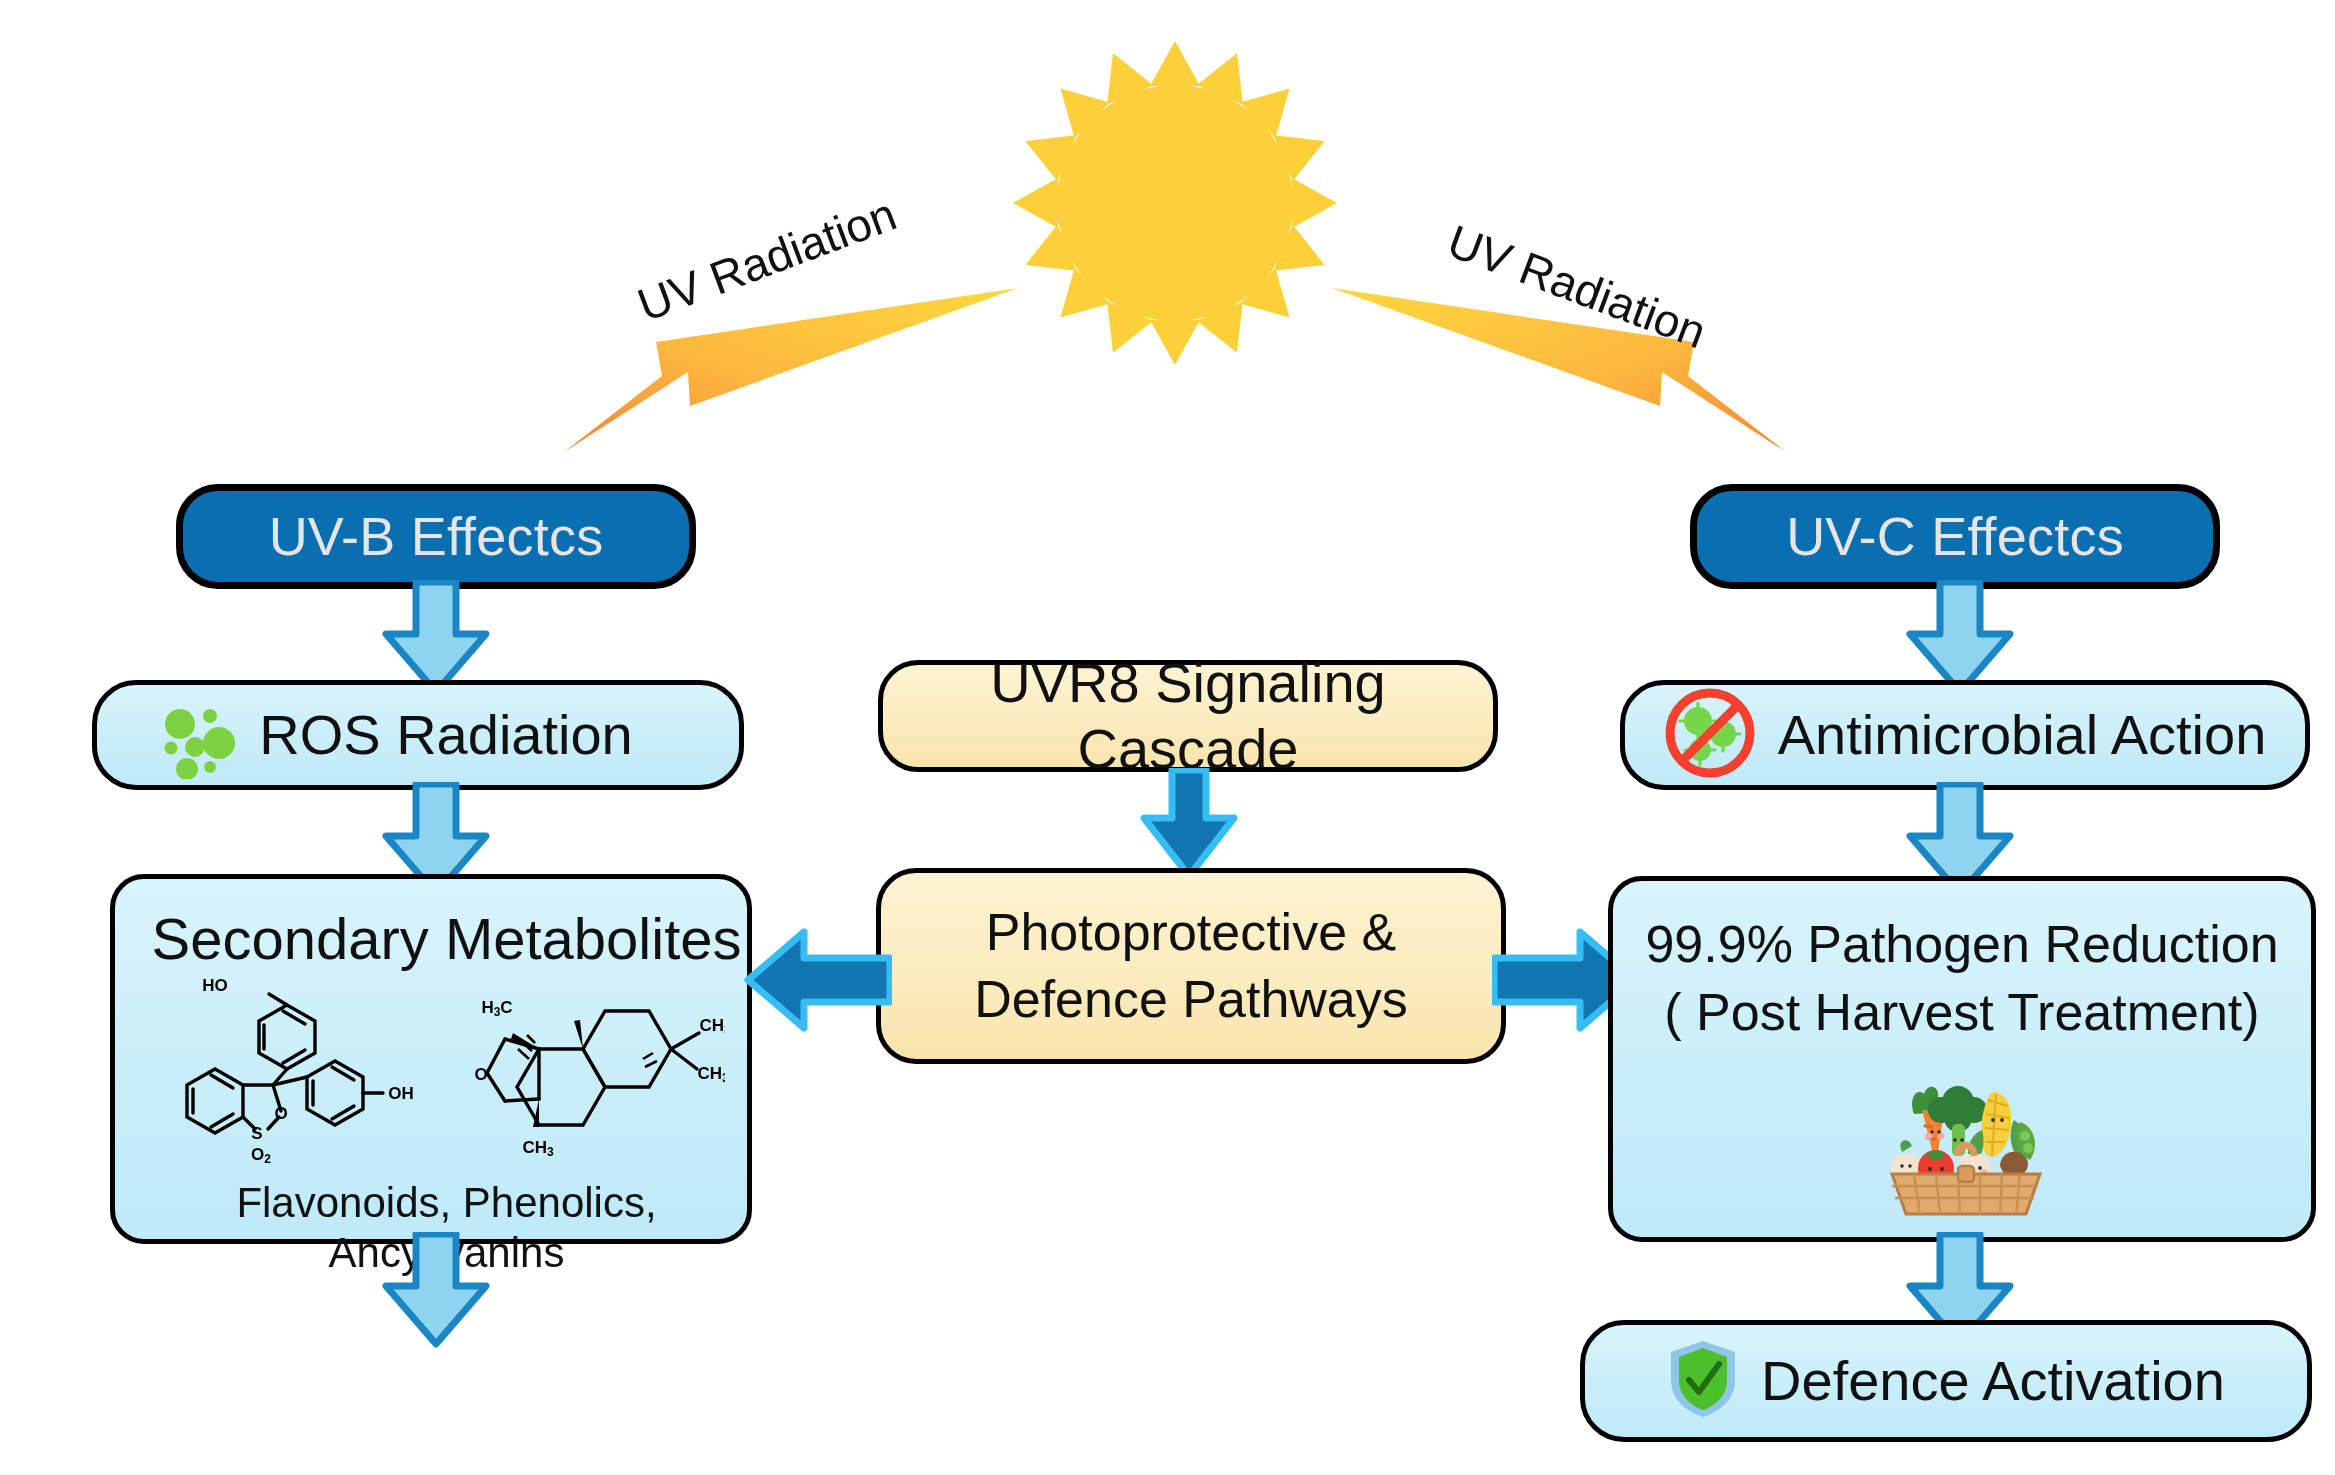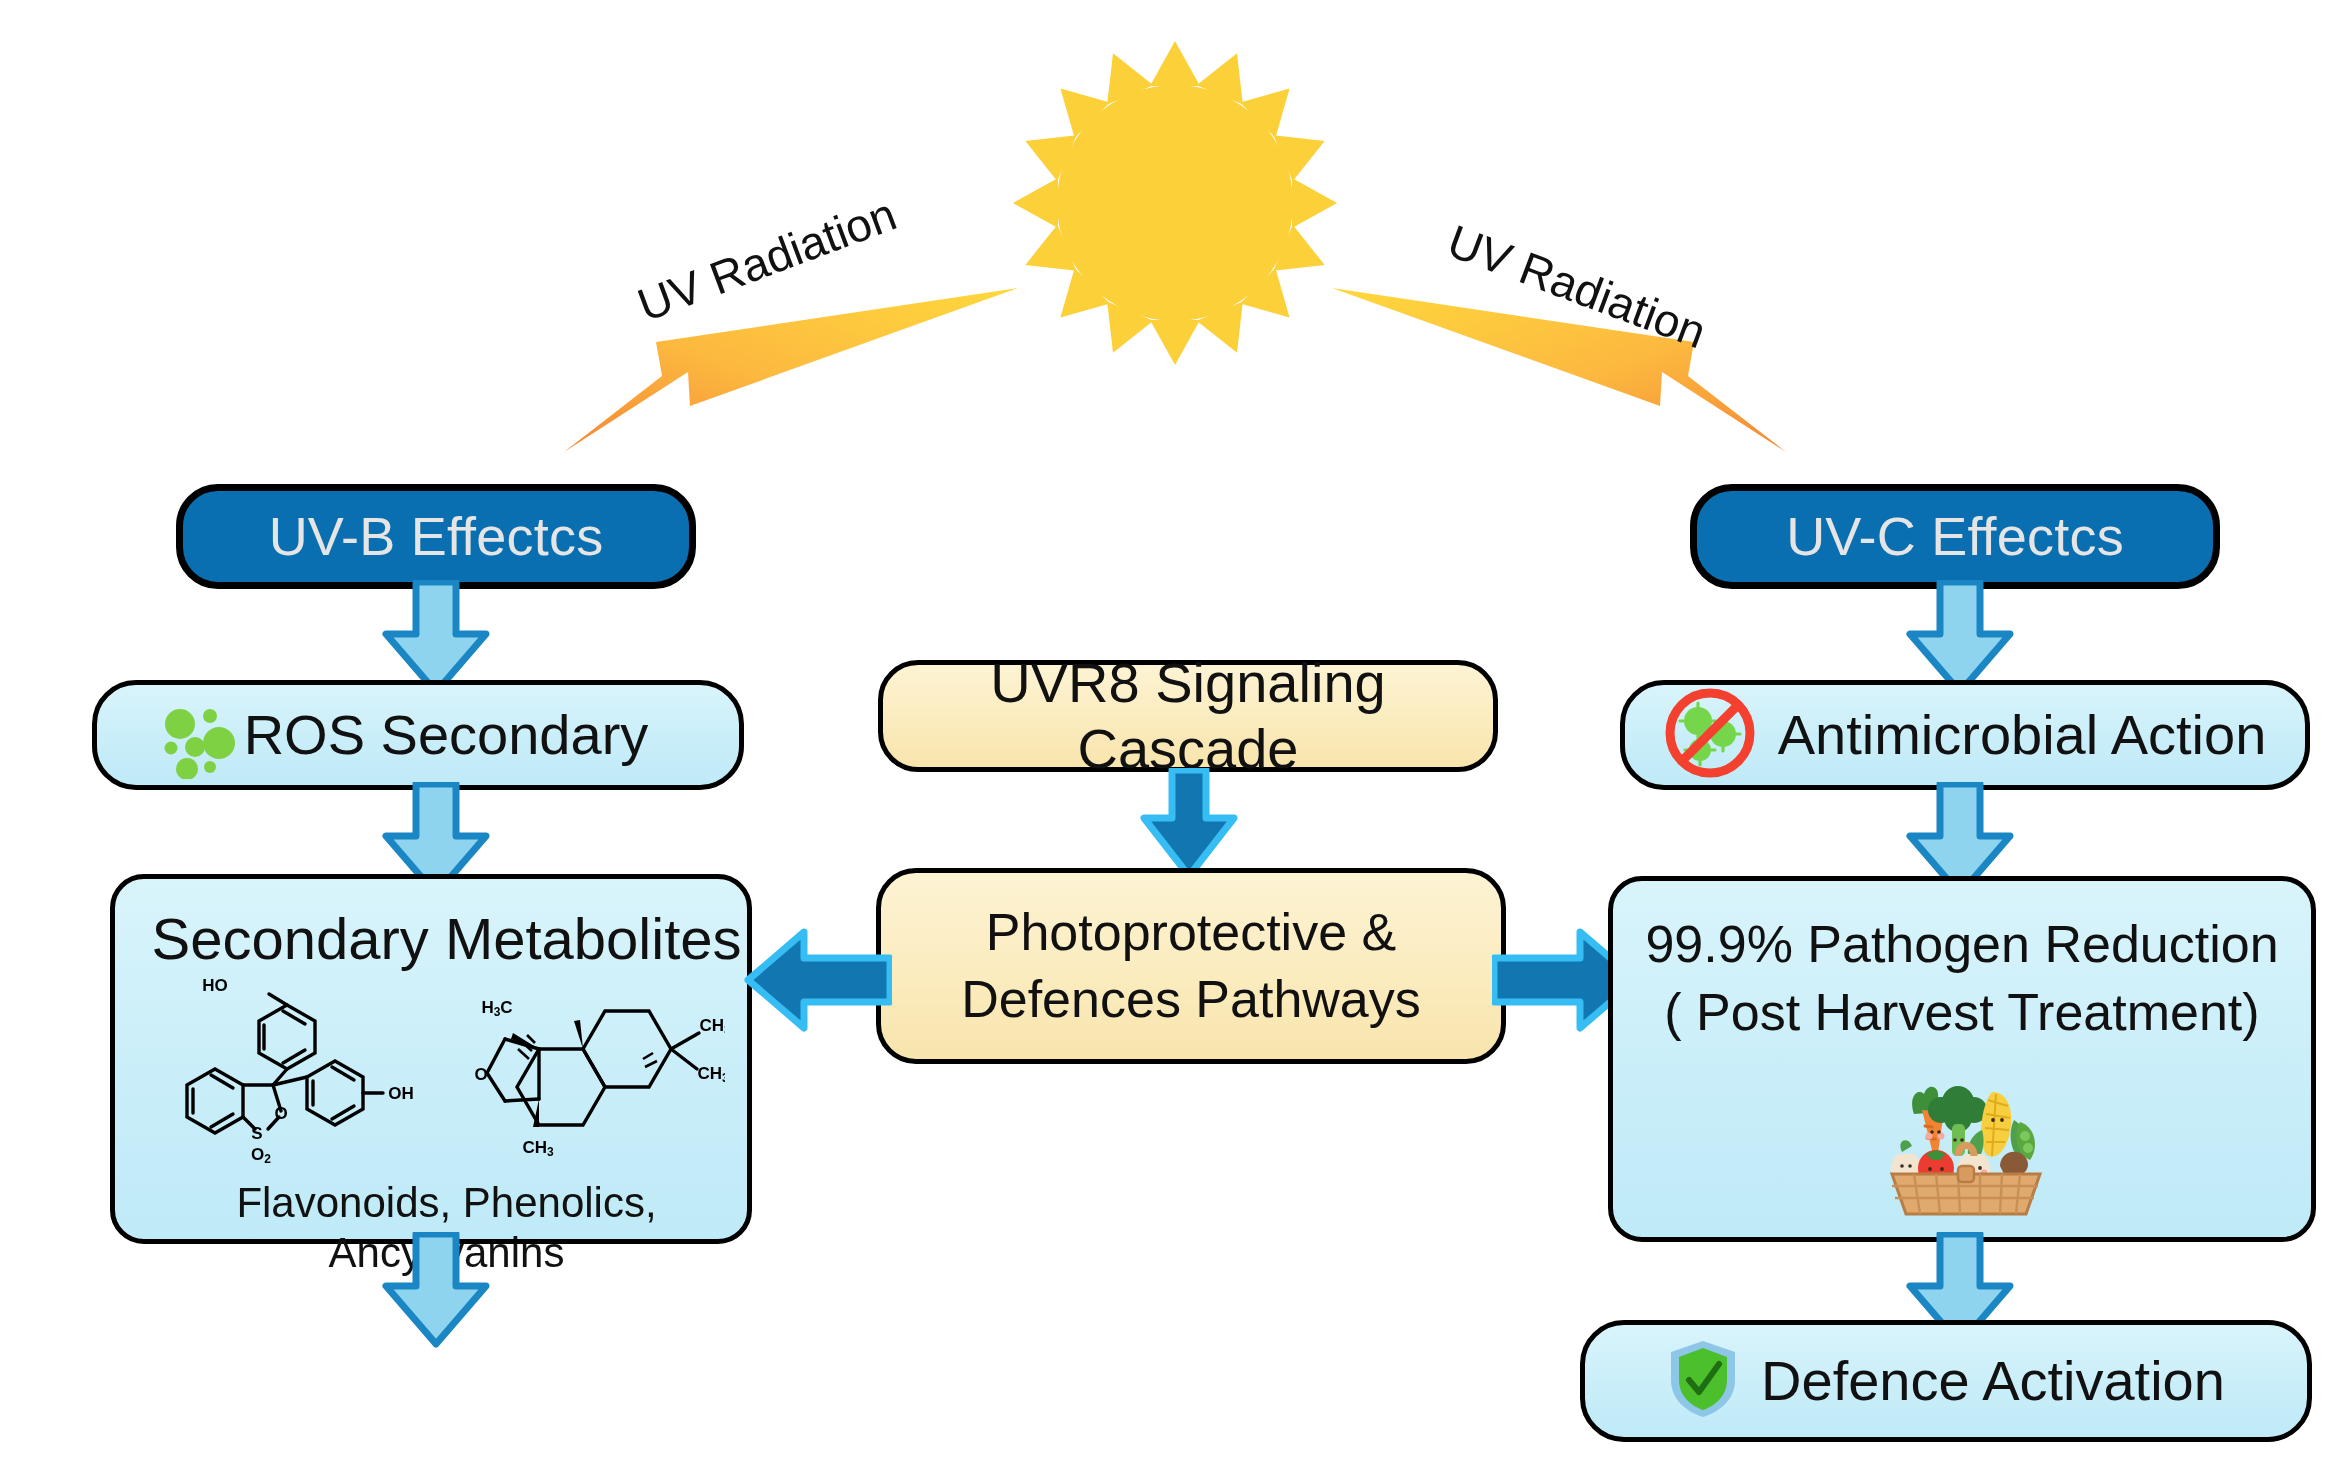--- a/index.html
+++ b/index.html
@@ -211,21 +211,21 @@
             <circle cx="31" cy="17" r="15"></circle>
             <circle cx="70" cy="36" r="16"></circle>
             <circle cx="46" cy="40" r="10"></circle>
             <circle cx="61" cy="9" r="7"></circle>
             <circle cx="22" cy="41" r="6.5"></circle>
             <circle cx="38" cy="62" r="11"></circle>
             <circle cx="61" cy="60" r="6"></circle>
           </g>
         </svg>
       </span>
-      <span class="row-text lbl" style="margin-left:56px;">ROS Secondary</span>
+      <span class="row-text lbl" style="margin-left:56px;">ROS Radiation</span>
     </div>
   </div>
 
   <div class="varrow" style="left:372px;top:782px;width:128px;height:116px;">
     <svg width="128" height="116" viewBox="0 0 128 116">
       <polygon fill="#8fd4ef" stroke="#1b86c4" stroke-width="7" stroke-linejoin="round" points="44,2 84,2 84,54 114,54 64,112 14,54 44,54"></polygon>
     </svg>
   </div>
 
   <div class="node cyan" id="metabolites-box" style="left:110px;top:874px;width:642px;height:370px;border-radius:34px;">
@@ -328,21 +328,21 @@
 
   <div class="varrow" style="left:1130px;top:768px;width:118px;height:112px;">
     <svg width="118" height="112" viewBox="0 0 118 112">
       <polygon fill="#1277b0" stroke="#36bdf4" stroke-width="7" stroke-linejoin="round" points="42,2 76,2 76,50 104,50 59,108 14,50 42,50"></polygon>
     </svg>
   </div>
 
   <div class="node cream" style="left:876px;top:868px;width:630px;height:196px;">
     <div class="two-line" style="padding:0 18px;">
       <span class="lbl">Photoprotective &amp;</span>
-      <span class="lbl">Defences Pathways</span>
+      <span class="lbl">Defence Pathways</span>
     </div>
   </div>
 
   <div class="harrow" style="left:742px;top:926px;width:150px;height:108px;">
     <svg width="150" height="108" viewBox="0 0 150 108">
       <polygon fill="#1277b0" stroke="#36bdf4" stroke-width="7" stroke-linejoin="round" points="148,32 62,32 62,6 6,54 62,102 62,76 148,76"></polygon>
     </svg>
   </div>
 
   <div class="harrow" style="left:1492px;top:926px;width:150px;height:108px;">

